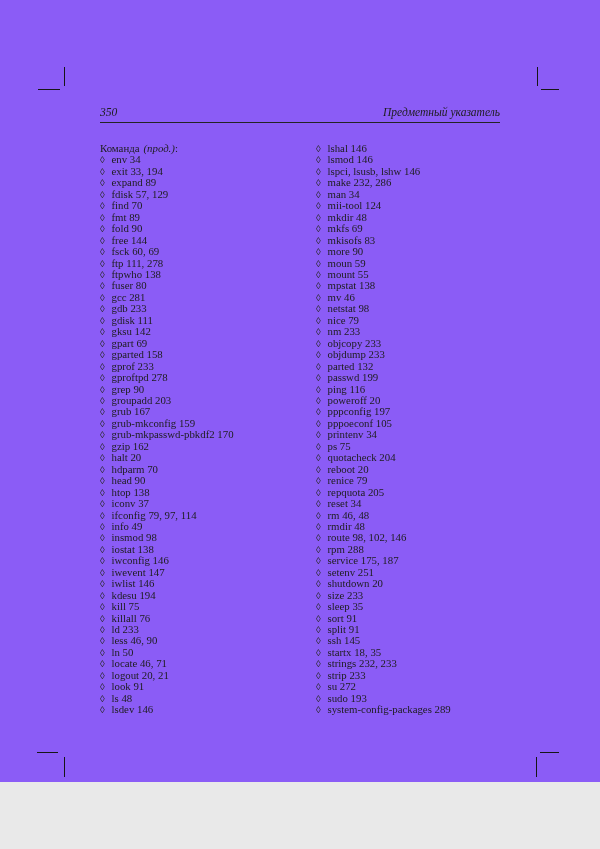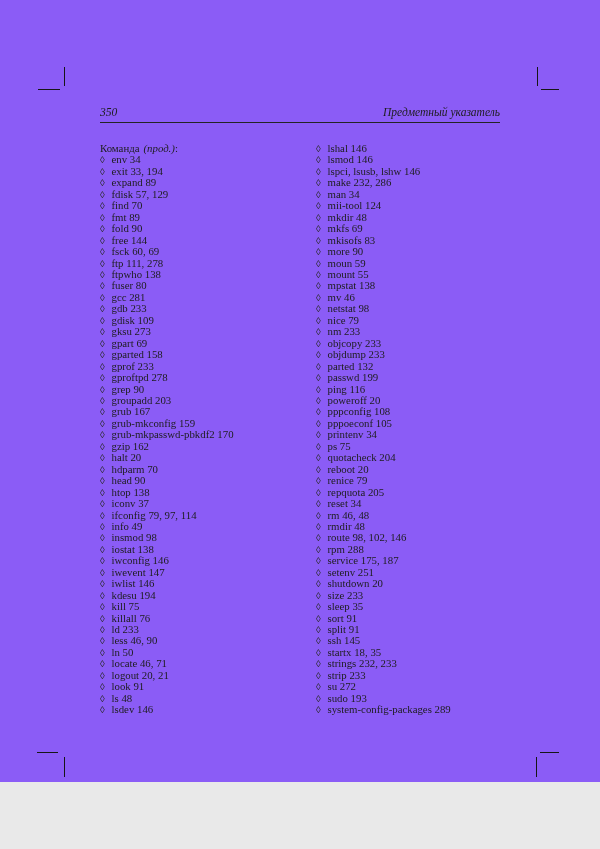--- a/index.html
+++ b/index.html
@@ -99,25 +99,25 @@
       <div class="entry">
         <span class="bullet">◊</span>
         <span class="etext">gcc 281</span>
       </div>
       <div class="entry">
         <span class="bullet">◊</span>
         <span class="etext">gdb 233</span>
       </div>
       <div class="entry">
         <span class="bullet">◊</span>
-        <span class="etext">gdisk 109</span>
-      </div>
-      <div class="entry">
-        <span class="bullet">◊</span>
-        <span class="etext">gksu 273</span>
+        <span class="etext">gdisk 111</span>
+      </div>
+      <div class="entry">
+        <span class="bullet">◊</span>
+        <span class="etext">gksu 142</span>
       </div>
       <div class="entry">
         <span class="bullet">◊</span>
         <span class="etext">gpart 69</span>
       </div>
       <div class="entry">
         <span class="bullet">◊</span>
         <span class="etext">gparted 158</span>
       </div>
       <div class="entry">
@@ -334,21 +334,21 @@
       <div class="entry">
         <span class="bullet">◊</span>
         <span class="etext">ping 116</span>
       </div>
       <div class="entry">
         <span class="bullet">◊</span>
         <span class="etext">poweroff 20</span>
       </div>
       <div class="entry">
         <span class="bullet">◊</span>
-        <span class="etext">pppconfig 108</span>
+        <span class="etext">pppconfig 197</span>
       </div>
       <div class="entry">
         <span class="bullet">◊</span>
         <span class="etext">pppoeconf 105</span>
       </div>
       <div class="entry">
         <span class="bullet">◊</span>
         <span class="etext">printenv 34</span>
       </div>
       <div class="entry">

